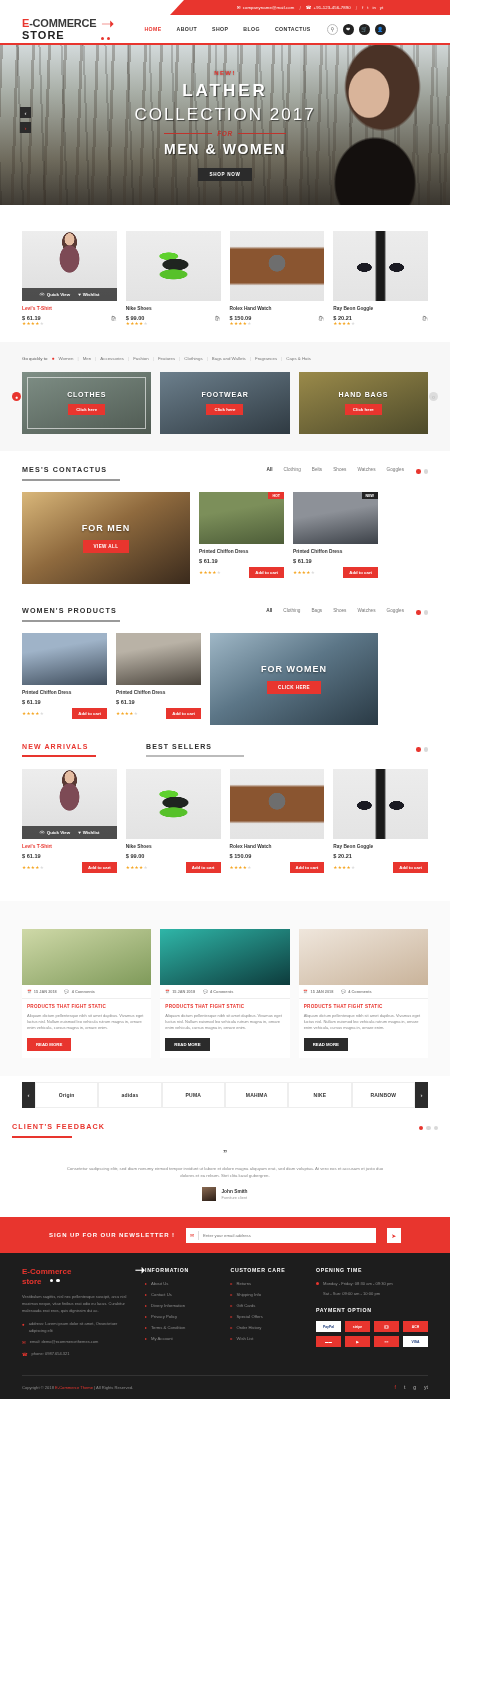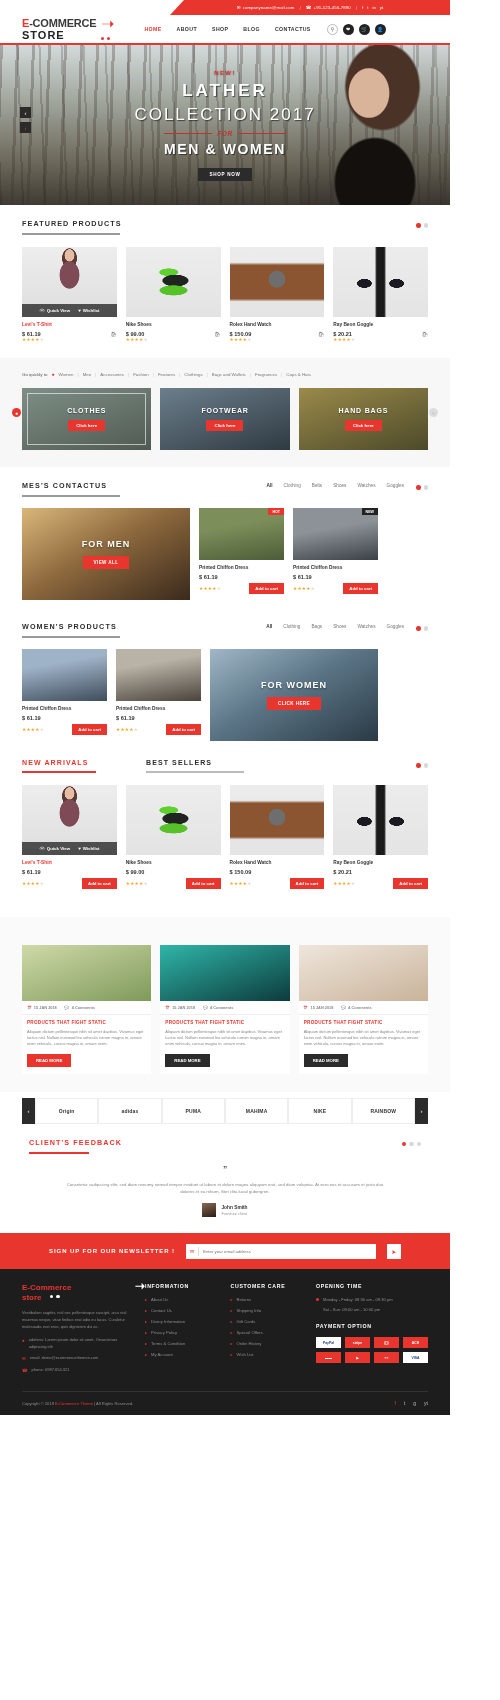--- a/index.html
+++ b/index.html
@@ -216,21 +216,21 @@
 
   
   .brands { display: flex; align-items: stretch; padding: 0 22px; margin-top: 6px; }
   .br-nav { width: 13px; background: #2b2b2b; color: #fff; display: flex;
             align-items: center; justify-content: center; font-size: 6px; }
   .br-list { flex: 1; display: flex; }
   .br-item { flex: 1; height: 26px; border: 1px solid #eee; display: flex; align-items: center;
              justify-content: center; font-size: 5px; font-weight: bold; color: #333; letter-spacing: .2px; }
 
   
-  .fb { padding: 14px 29px 16px; }
+  .fb { padding: 14px 12px 16px; }
   .fb-quote { text-align: center; font-size: 11px; color: #333; margin-top: 11px; line-height: 1; }
   .fb-text { text-align: center; font-size: 4.3px; color: #888; line-height: 1.7;
              max-width: 330px; margin: 5px auto 0; }
   .fb-author { display: flex; align-items: center; justify-content: center; gap: 5px; margin-top: 8px; }
   .fb-av { width: 14px; height: 14px; background: linear-gradient(160deg,#8a6a52,#2a1d16); }
   .fb-n { font-size: 4.8px; font-weight: bold; color: #333; }
   .fb-r { font-size: 3.9px; color: #999; margin-top: 1px; }
 
   
   .news { background: #e8352e; height: 36px; display: flex; align-items: center;
@@ -345,30 +345,20 @@
           <i></i>
       </div>
       <div class="hero-t3">MEN &amp; WOMEN</div>
       <div class="hero-btn">SHOP NOW</div>
     </div>
     <div class="hero-arrow prev">‹</div>
     <div class="hero-arrow next">›</div>
   </div>
 
   <div class="sec fp">
-    <div class="sec-head">
-      <div>
-        <div class="sec-title">FEATURED PRODUCTS</div>
-        <div class="sec-rule"></div>
-      </div>
-      <div class="dots">
-        <i class="on"></i>
-        <i></i>
-      </div>
-    </div>
     <div class="prow">
       <div class="pcard">
         <div class="pimg">
           <div class="ph ph-shirt"></div>
           <div class="p-hover">
             <span>👁 <b>Quick View</b></span>
             <span>♥ <b>Wishlist</b></span>
           </div>
         </div>
         <div class="pname">Levi's T-Shirt</div>

